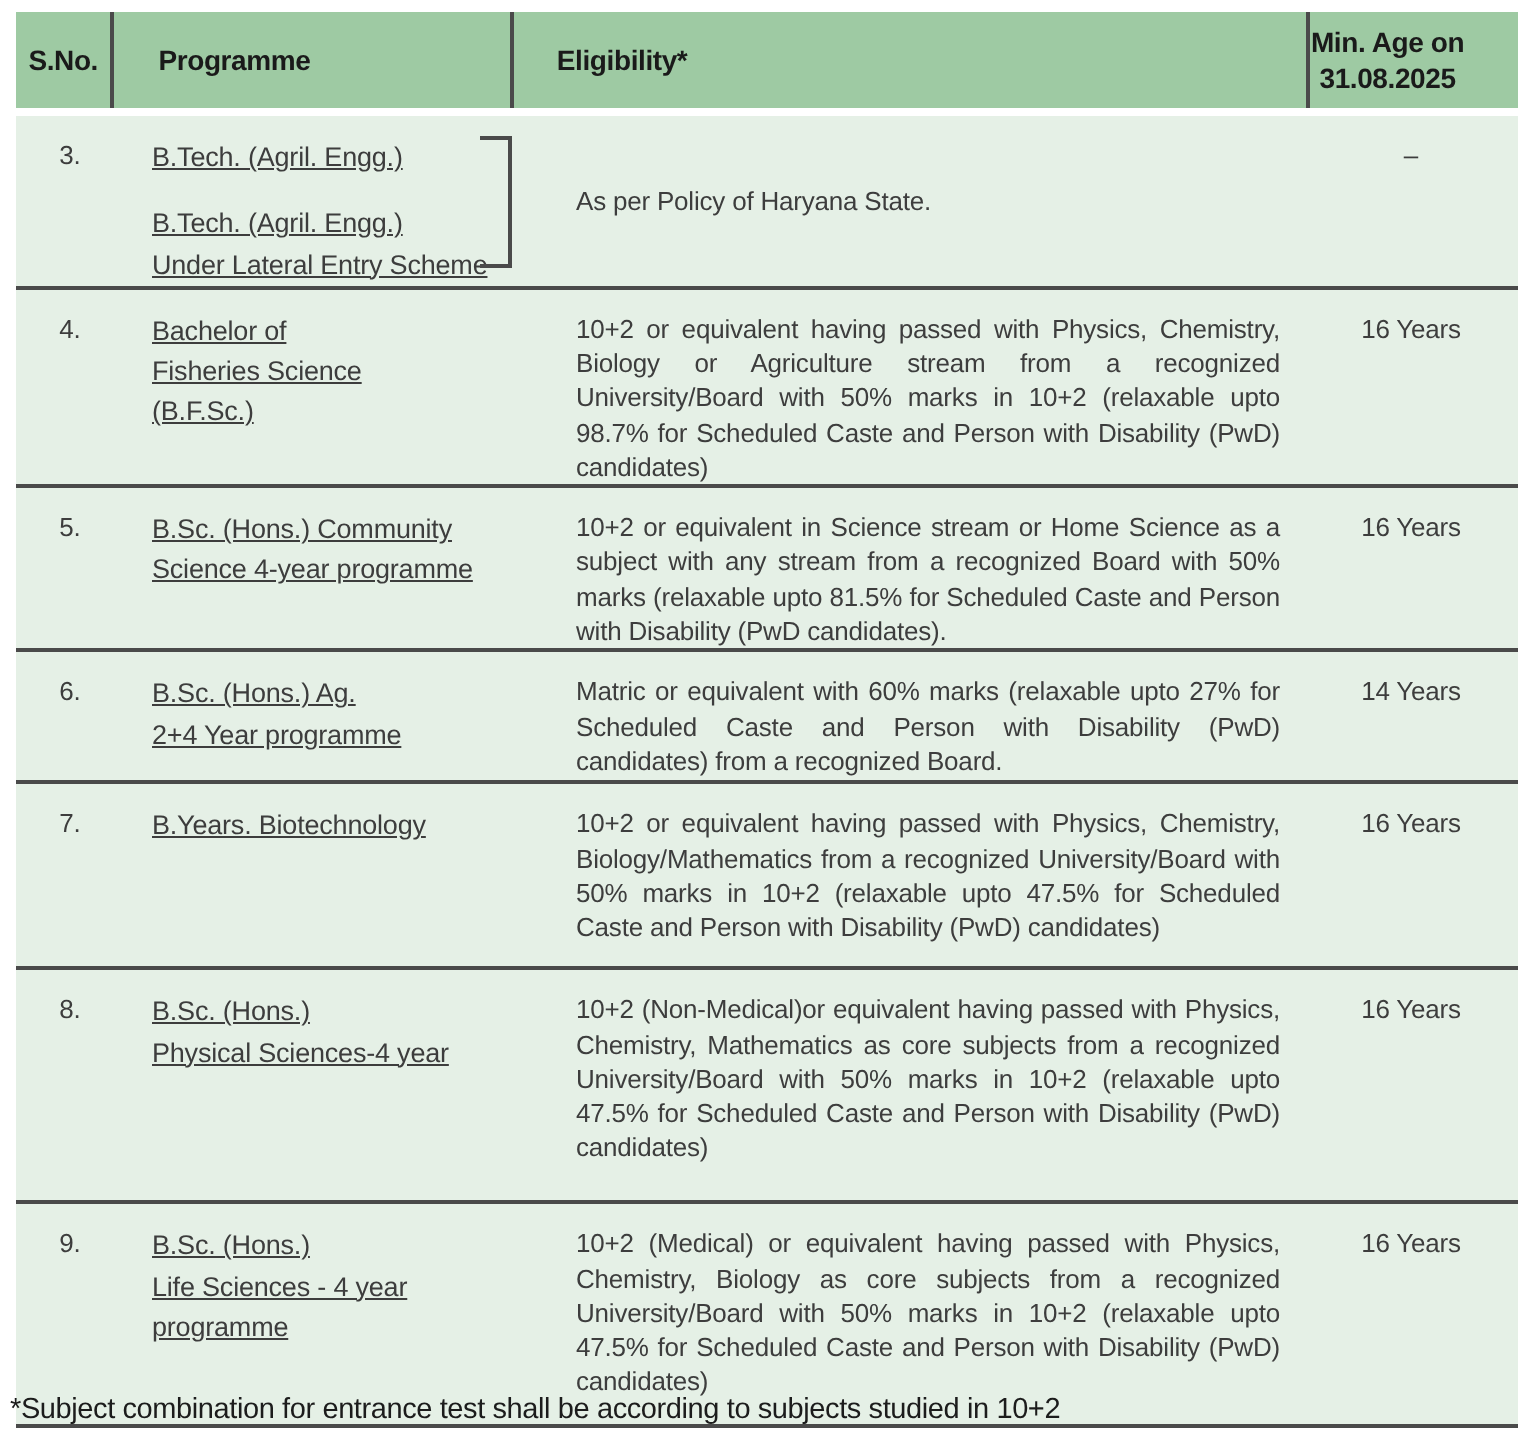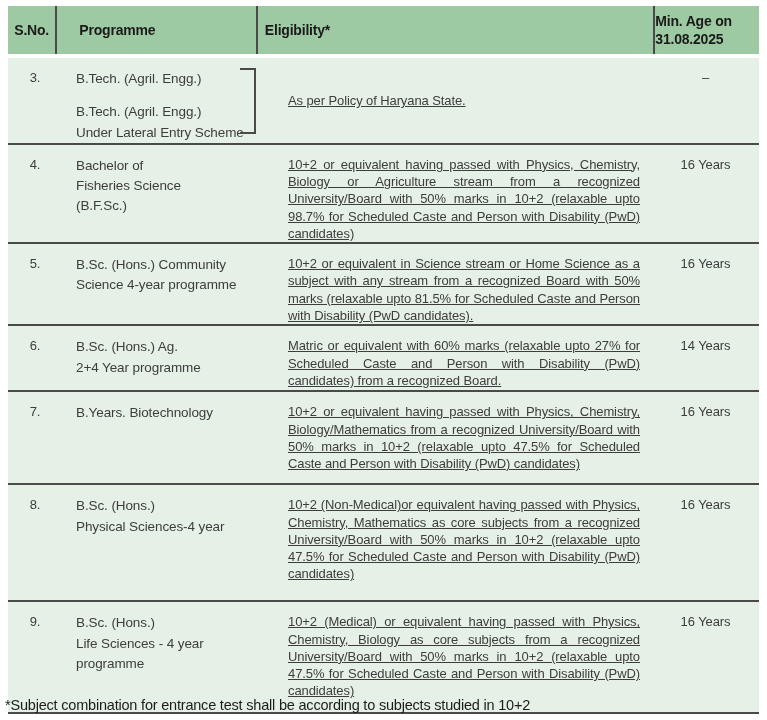--- a/index.html
+++ b/index.html
@@ -19,53 +19,54 @@
   .page { position: relative; width: 767px; height: 720px; }
 
   .tbl { position: absolute; left: 8px; top: 6px; width: 751px; }
 
   
   .header-row {
     display: flex;
     background: var(--header-bg);
     height: 48px;
     margin-bottom: 4px;
+    text-align: center;
   }
   .hcell {
     box-sizing: border-box;
     display: flex; align-items: center;
     font-weight: bold;
     font-size: 14px;
     letter-spacing: -0.2px;
     color: var(--header-text);
   }
   .hcell.sno        { width: 54px;  justify-content: center; border-right: 2px solid var(--line); }
   .hcell.programme  { width: 218px; padding-left: 22px;      border-right: 2px solid var(--line); }
-  .hcell.eligibility{ width: 436px; padding-left: 7px;      border-right: 2px solid var(--line); }
+  .hcell.eligibility{ width: 436px; padding-left: 21px;      border-right: 2px solid var(--line); }
   .hcell.minage     { width: 114px; white-space: pre-line; line-height: 1.3; }
 
   
   .row {
     display: flex;
     background: var(--row-bg);
     border-bottom: 2px solid var(--line);
   }
   .cell {
     box-sizing: border-box;
     padding-top: 11px;
     font-size: 13px;
     letter-spacing: -0.1px;
     color: var(--body-text);
     line-height: 1.33;
   }
   .cell.sno         { width: 54px;  text-align: center; }
   .cell.programme   { width: 218px; padding-left: 14px; padding-right: 8px;
-                      position: relative; font-size: 13.5px; line-height: 1.5; }
+                      position: relative; font-size: 13.5px; line-height: 1.5; text-decoration: underline; }
   .cell.eligibility { width: 372px; padding-left: 8px; padding-right: 12px;
-                      text-align: justify; text-decoration: underline; }
+                      text-align: justify; }
   .cell.minage      { width: 107px; text-align: center; }
 
   .para + .para { margin-top: 13px; }
 
   
   .row:nth-child(1) { min-height: 78px; }
   .row:nth-child(2) { min-height: 86px; }
   .row:nth-child(3) { min-height: 78px; }
   .row:nth-child(4) { min-height: 64px; }
   .row:nth-child(5) { min-height: 91px; }

